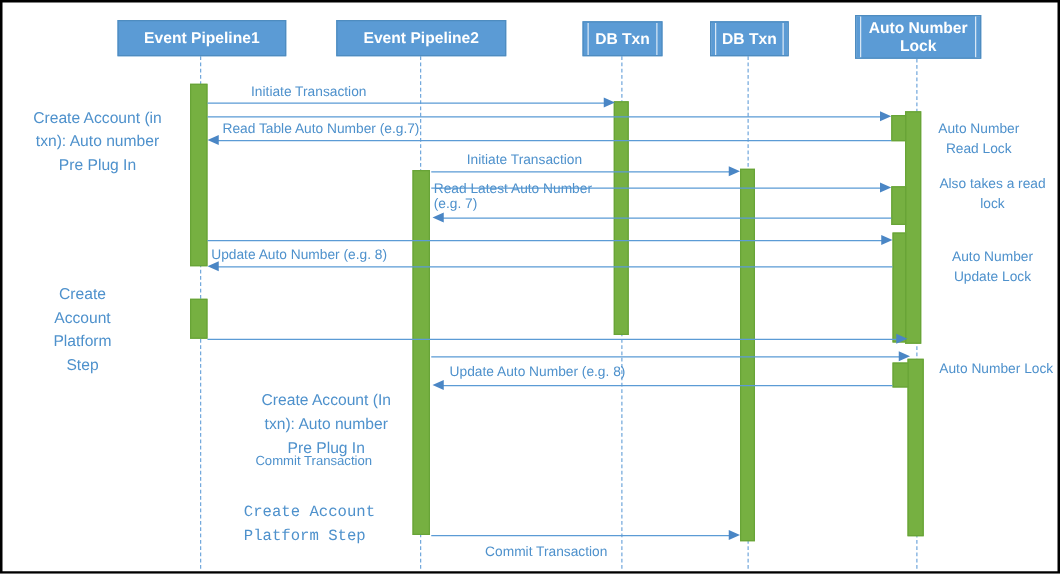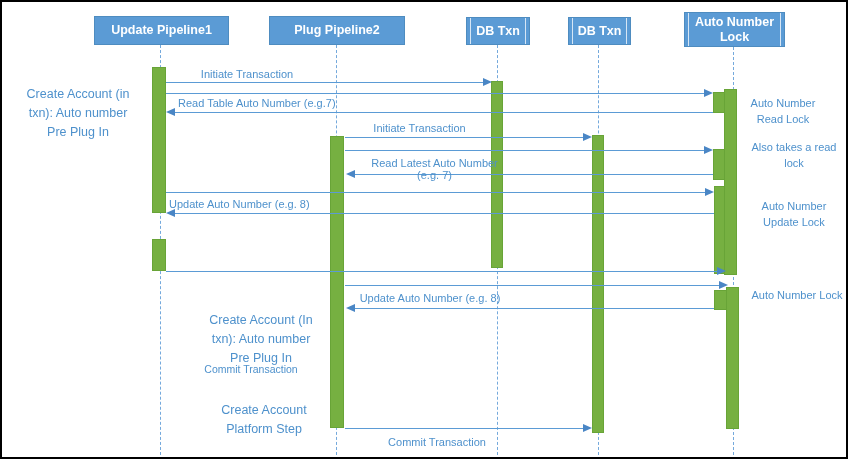--- a/index.html
+++ b/index.html
@@ -28,22 +28,22 @@
 </style>
 </head>
 <body>
 
 <div class="canvas">
     <div class="lifeline" style="left: 158px; top: 43px; width: 0px; height: 410px; position: absolute;"></div>
     <div class="lifeline" style="left: 334px; top: 43px; width: 0px; height: 410px; position: absolute;"></div>
     <div class="lifeline" style="left: 495px; top: 43px; width: 0px; height: 410px; position: absolute;"></div>
     <div class="lifeline" style="left: 596px; top: 43px; width: 0px; height: 410px; position: absolute;"></div>
     <div class="lifeline" style="left: 731px; top: 45px; width: 0px; height: 408px; position: absolute;"></div>
-    <div class="actor" style="left: 92px; top: 14px; width: 135px; height: 29px; position: absolute;">Update Pipeline1</div>
-    <div class="actor" style="left: 267px; top: 14px; width: 136px; height: 29px; position: absolute;">Plug Pipeline2</div>
+    <div class="actor" style="left: 92px; top: 14px; width: 135px; height: 29px; position: absolute;">Event Pipeline1</div>
+    <div class="actor" style="left: 267px; top: 14px; width: 136px; height: 29px; position: absolute;">Event Pipeline2</div>
     <div class="actor db" style="left: 464px; top: 15px; width: 64px; height: 28px; position: absolute;">DB Txn</div>
     <div class="actor db" style="left: 566px; top: 15px; width: 63px; height: 28px; position: absolute;">DB Txn</div>
     <div class="actor db" style="left: 682px; top: 10px; width: 101px; height: 35px; position: absolute;">Auto Number Lock</div>
     <div class="bar" style="left: 150px; top: 65px; width: 14px; height: 146px; position: absolute;"></div>
     <div class="bar" style="left: 150px; top: 237px; width: 14px; height: 32px; position: absolute;"></div>
     <div class="bar" style="left: 328px; top: 134px; width: 14px; height: 292px; position: absolute;"></div>
     <div class="bar" style="left: 489px; top: 79px; width: 12px; height: 187px; position: absolute;"></div>
     <div class="bar" style="left: 590px; top: 133px; width: 12px; height: 298px; position: absolute;"></div>
     <div class="bar" style="left: 722px; top: 87px; width: 13px; height: 186px; position: absolute;"></div>
     <div class="bar" style="left: 711px; top: 90px; width: 12px; height: 21px; position: absolute;"></div>
@@ -59,45 +59,49 @@
     <div class="msg-line" style="left: 171px; top: 110px; width: 540px; height: 0px; position: absolute;"></div>
     <div class="arr l" style="left: 164px; top: 106px; position: absolute;"></div>
     <div class="msg-label" style="left: 176px; top: 95px; width: 195px; position: absolute; text-align: left;">Read Table Auto Number (e.g.7)</div>
     <div class="msg-line" style="left: 343px; top: 135px; width: 240px; height: 0px; position: absolute;"></div>
     <div class="arr r" style="left: 581px; top: 131px; position: absolute;"></div>
     <div class="msg-label" style="left: 355px; top: 120px; width: 125px; position: absolute; text-align: center;">Initiate Transaction</div>
     <div class="msg-line" style="left: 343px; top: 148px; width: 361px; height: 0px; position: absolute;"></div>
     <div class="arr r" style="left: 702px; top: 144px; position: absolute;"></div>
     <div class="msg-line" style="left: 351px; top: 172px; width: 360px; height: 0px; position: absolute;"></div>
     <div class="arr l" style="left: 344px; top: 168px; position: absolute;"></div>
-    <div class="msg-label" style="left: 345px; top: 155px; width: 175px; position: absolute; text-align: center;">Read Latest Auto Number
+    <div class="msg-label" style="left: 345px; top: 143px; width: 175px; position: absolute; ">Read Latest Auto Number
 (e.g. 7)</div>
     <div class="msg-line" style="left: 164px; top: 190px; width: 541px; height: 0px; position: absolute;"></div>
     <div class="arr r" style="left: 703px; top: 186px; position: absolute;"></div>
     <div class="msg-line" style="left: 171px; top: 211px; width: 541px; height: 0px; position: absolute;"></div>
     <div class="arr l" style="left: 164px; top: 207px; position: absolute;"></div>
     <div class="msg-label" style="left: 167px; top: 196px; width: 185px; position: absolute; text-align: left;">Update Auto Number (e.g. 8)</div>
     <div class="msg-line" style="left: 164px; top: 269px; width: 553px; height: 0px; position: absolute;"></div>
     <div class="arr r" style="left: 715px; top: 265px; position: absolute;"></div>
     <div class="msg-line" style="left: 343px; top: 283px; width: 376px; height: 0px; position: absolute;"></div>
     <div class="arr r" style="left: 717px; top: 279px; position: absolute;"></div>
     <div class="msg-line" style="left: 351px; top: 306px; width: 361px; height: 0px; position: absolute;"></div>
     <div class="arr l" style="left: 344px; top: 302px; position: absolute;"></div>
     <div class="msg-label" style="left: 348px; top: 290px; width: 160px; position: absolute; text-align: center;">Update Auto Number (e.g. 8)</div>
     <div class="msg-line" style="left: 343px; top: 426px; width: 240px; height: 0px; position: absolute;"></div>
     <div class="arr r" style="left: 581px; top: 422px; position: absolute;"></div>
     <div class="msg-label" style="left: 375px; top: 434px; width: 120px; position: absolute; text-align: center;">Commit Transaction</div>
     <div class="note" style="left: 4px; top: 83px; width: 144px; position: absolute; font-size: 12.5px; line-height: 19px; text-align: center;">Create Account (in
 txn): Auto number
 Pre Plug In</div>
+    <div class="note" style="left: 18px; top: 224px; width: 92px; position: absolute; font-size: 12.5px; line-height: 19px; text-align: center;">Create
+Account
+Platform
+Step</div>
     <div class="note" style="left: 188px; top: 309px; width: 142px; position: absolute; font-size: 12.5px; line-height: 19px; text-align: center;">Create Account (In
 txn): Auto number
 Pre Plug In</div>
     <div class="note" style="left: 190px; top: 361px; width: 118px; position: absolute; font-size: 10.5px; line-height: 13px; text-align: center;">Commit Transaction</div>
-    <div class="note" style="left: 193px; top: 399px; width: 138px; position: absolute; font-size: 12.5px; line-height: 19px; text-align: center;">Create Account
+    <div class="note" style="left: 193px; top: 399px; width: 138px; position: absolute; font-size: 12.5px; line-height: 19px; text-align: left; font-family: Liberation Mono, monospace;">Create Account
 Platform Step</div>
     <div class="note" style="left: 738px; top: 93px; width: 86px; position: absolute; font-size: 11px; line-height: 16px; text-align: center;">Auto Number
 Read Lock</div>
     <div class="note" style="left: 736px; top: 137px; width: 112px; position: absolute; font-size: 11px; line-height: 16px; text-align: center;">Also takes a read
 lock</div>
     <div class="note" style="left: 742px; top: 196px; width: 100px; position: absolute; font-size: 11px; line-height: 16px; text-align: center;">Auto Number
 Update Lock</div>
     <div class="note" style="left: 740px; top: 286px; width: 110px; position: absolute; font-size: 11px; line-height: 14px; text-align: center;">Auto Number Lock</div>
   </div>
 

